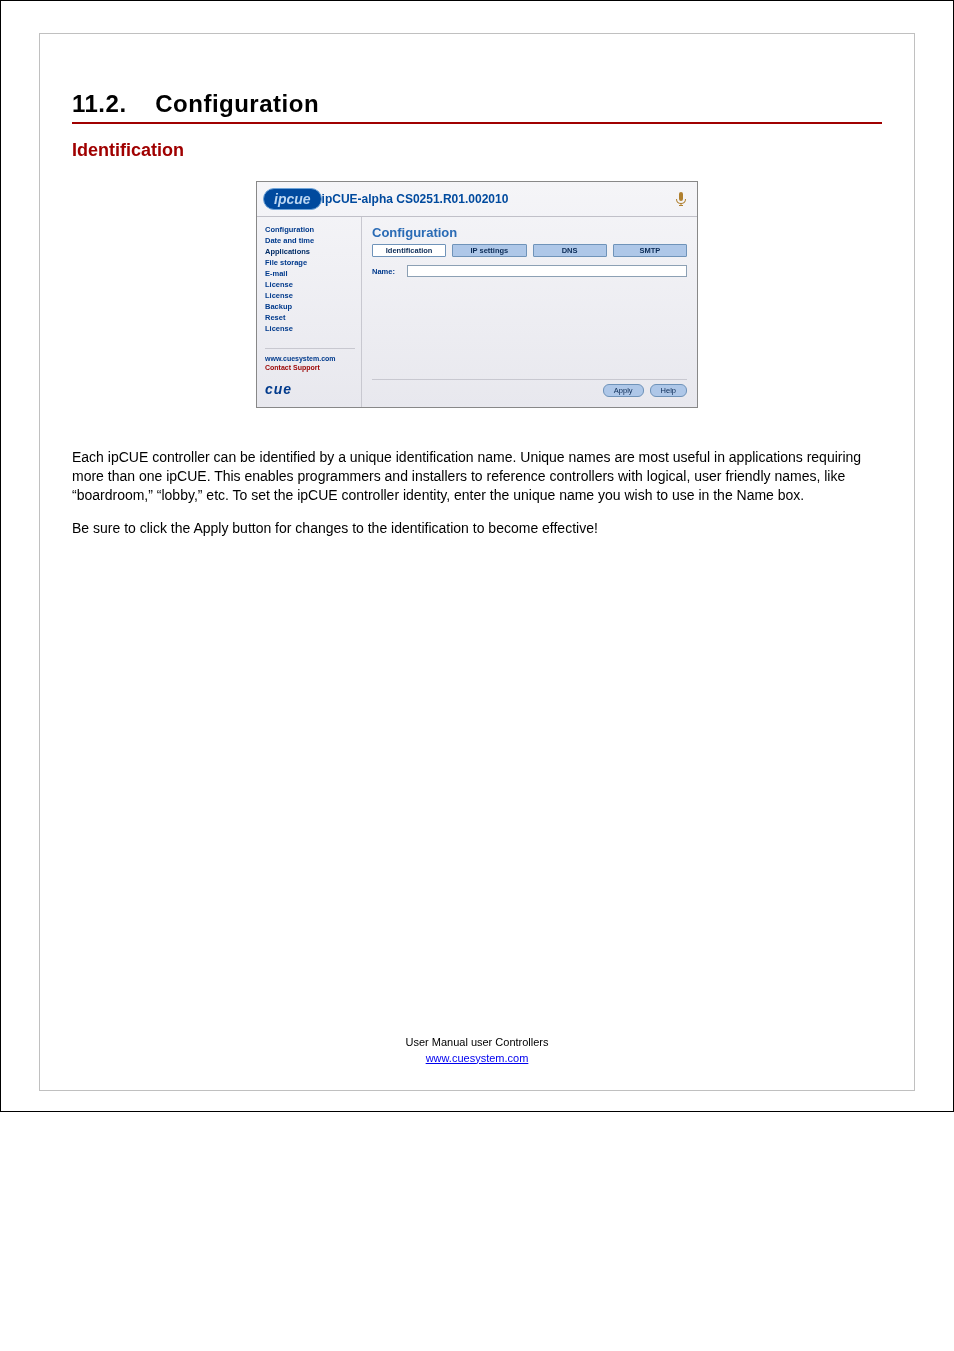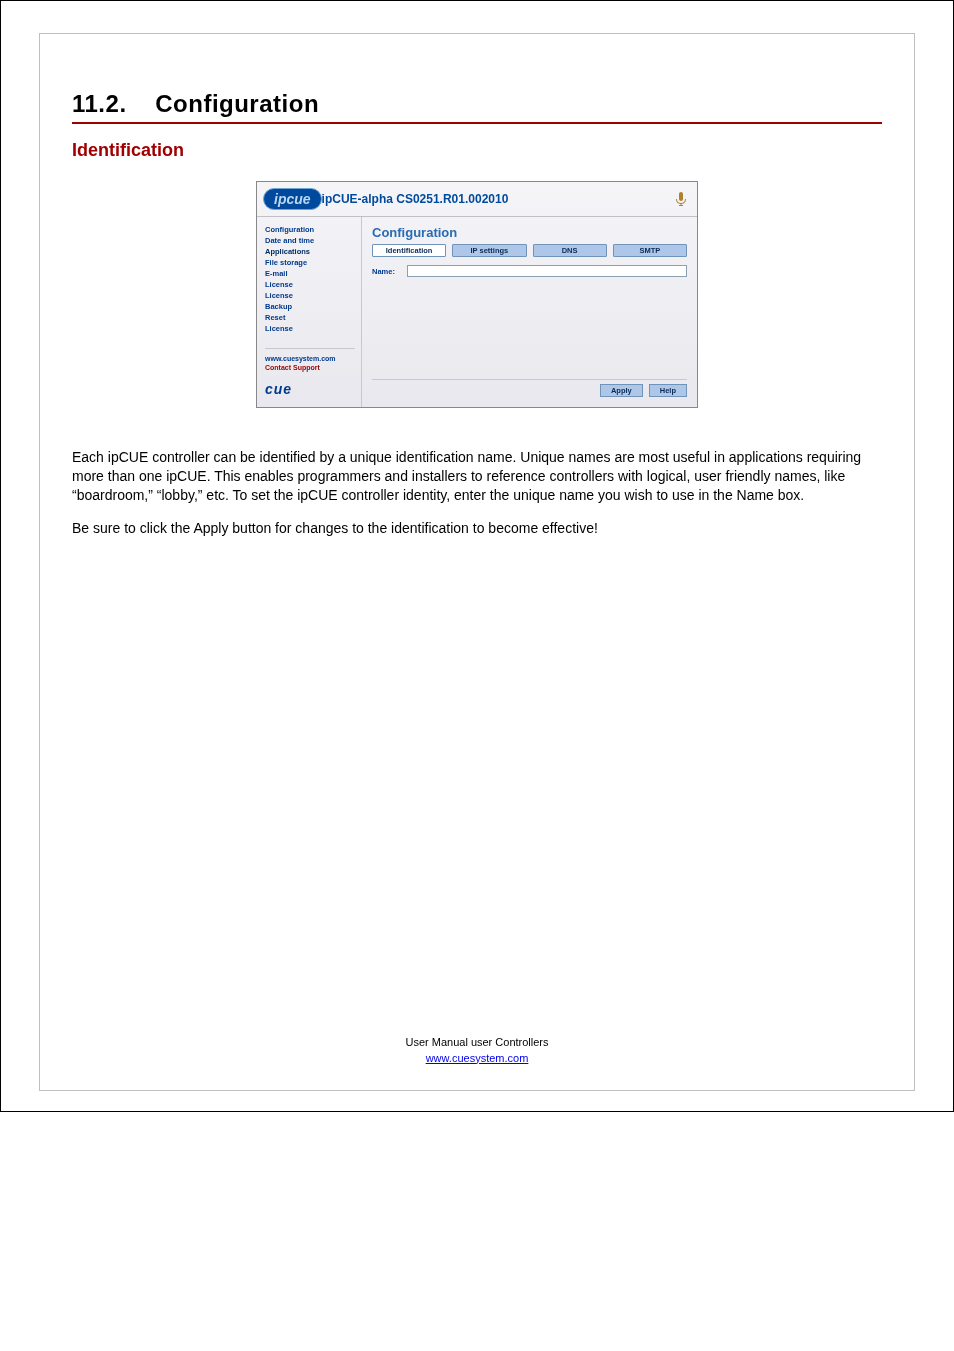--- a/index.html
+++ b/index.html
@@ -108,22 +108,22 @@
     flex:1;height:12px;border:1px solid #8ca0b4;background:#fff;
     font-size:8px;padding:0 2px;box-sizing:border-box;
   }
   .btn-row{
     position:absolute;right:10px;bottom:10px;display:flex;gap:6px;
     border-top:1px solid #c8c8d0;padding-top:4px;width:calc(100% - 20px);
     justify-content:flex-end;left:10px;
   }
   .btn{
     background:#aec7e8;border:1px solid #6f93b9;
-    padding:1px 10px;font-size:7.5px;color:#0a2a55;font-weight:bold;
-    border-radius:0;
+    padding:1px 10px;font-size:7.5px;color:#0a2a55;font-weight:normal;
+    border-radius:6px;
   }
   
   .body-text{font-size:14px;line-height:1.35;margin:0 0 14px 0;}
   .footer{
     margin-top:auto;text-align:center;font-size:11px;line-height:1.4;
     padding-bottom:4px;
   }
   .footer a{color:#0000ee;text-decoration:underline;}
 </style>
 </head>

